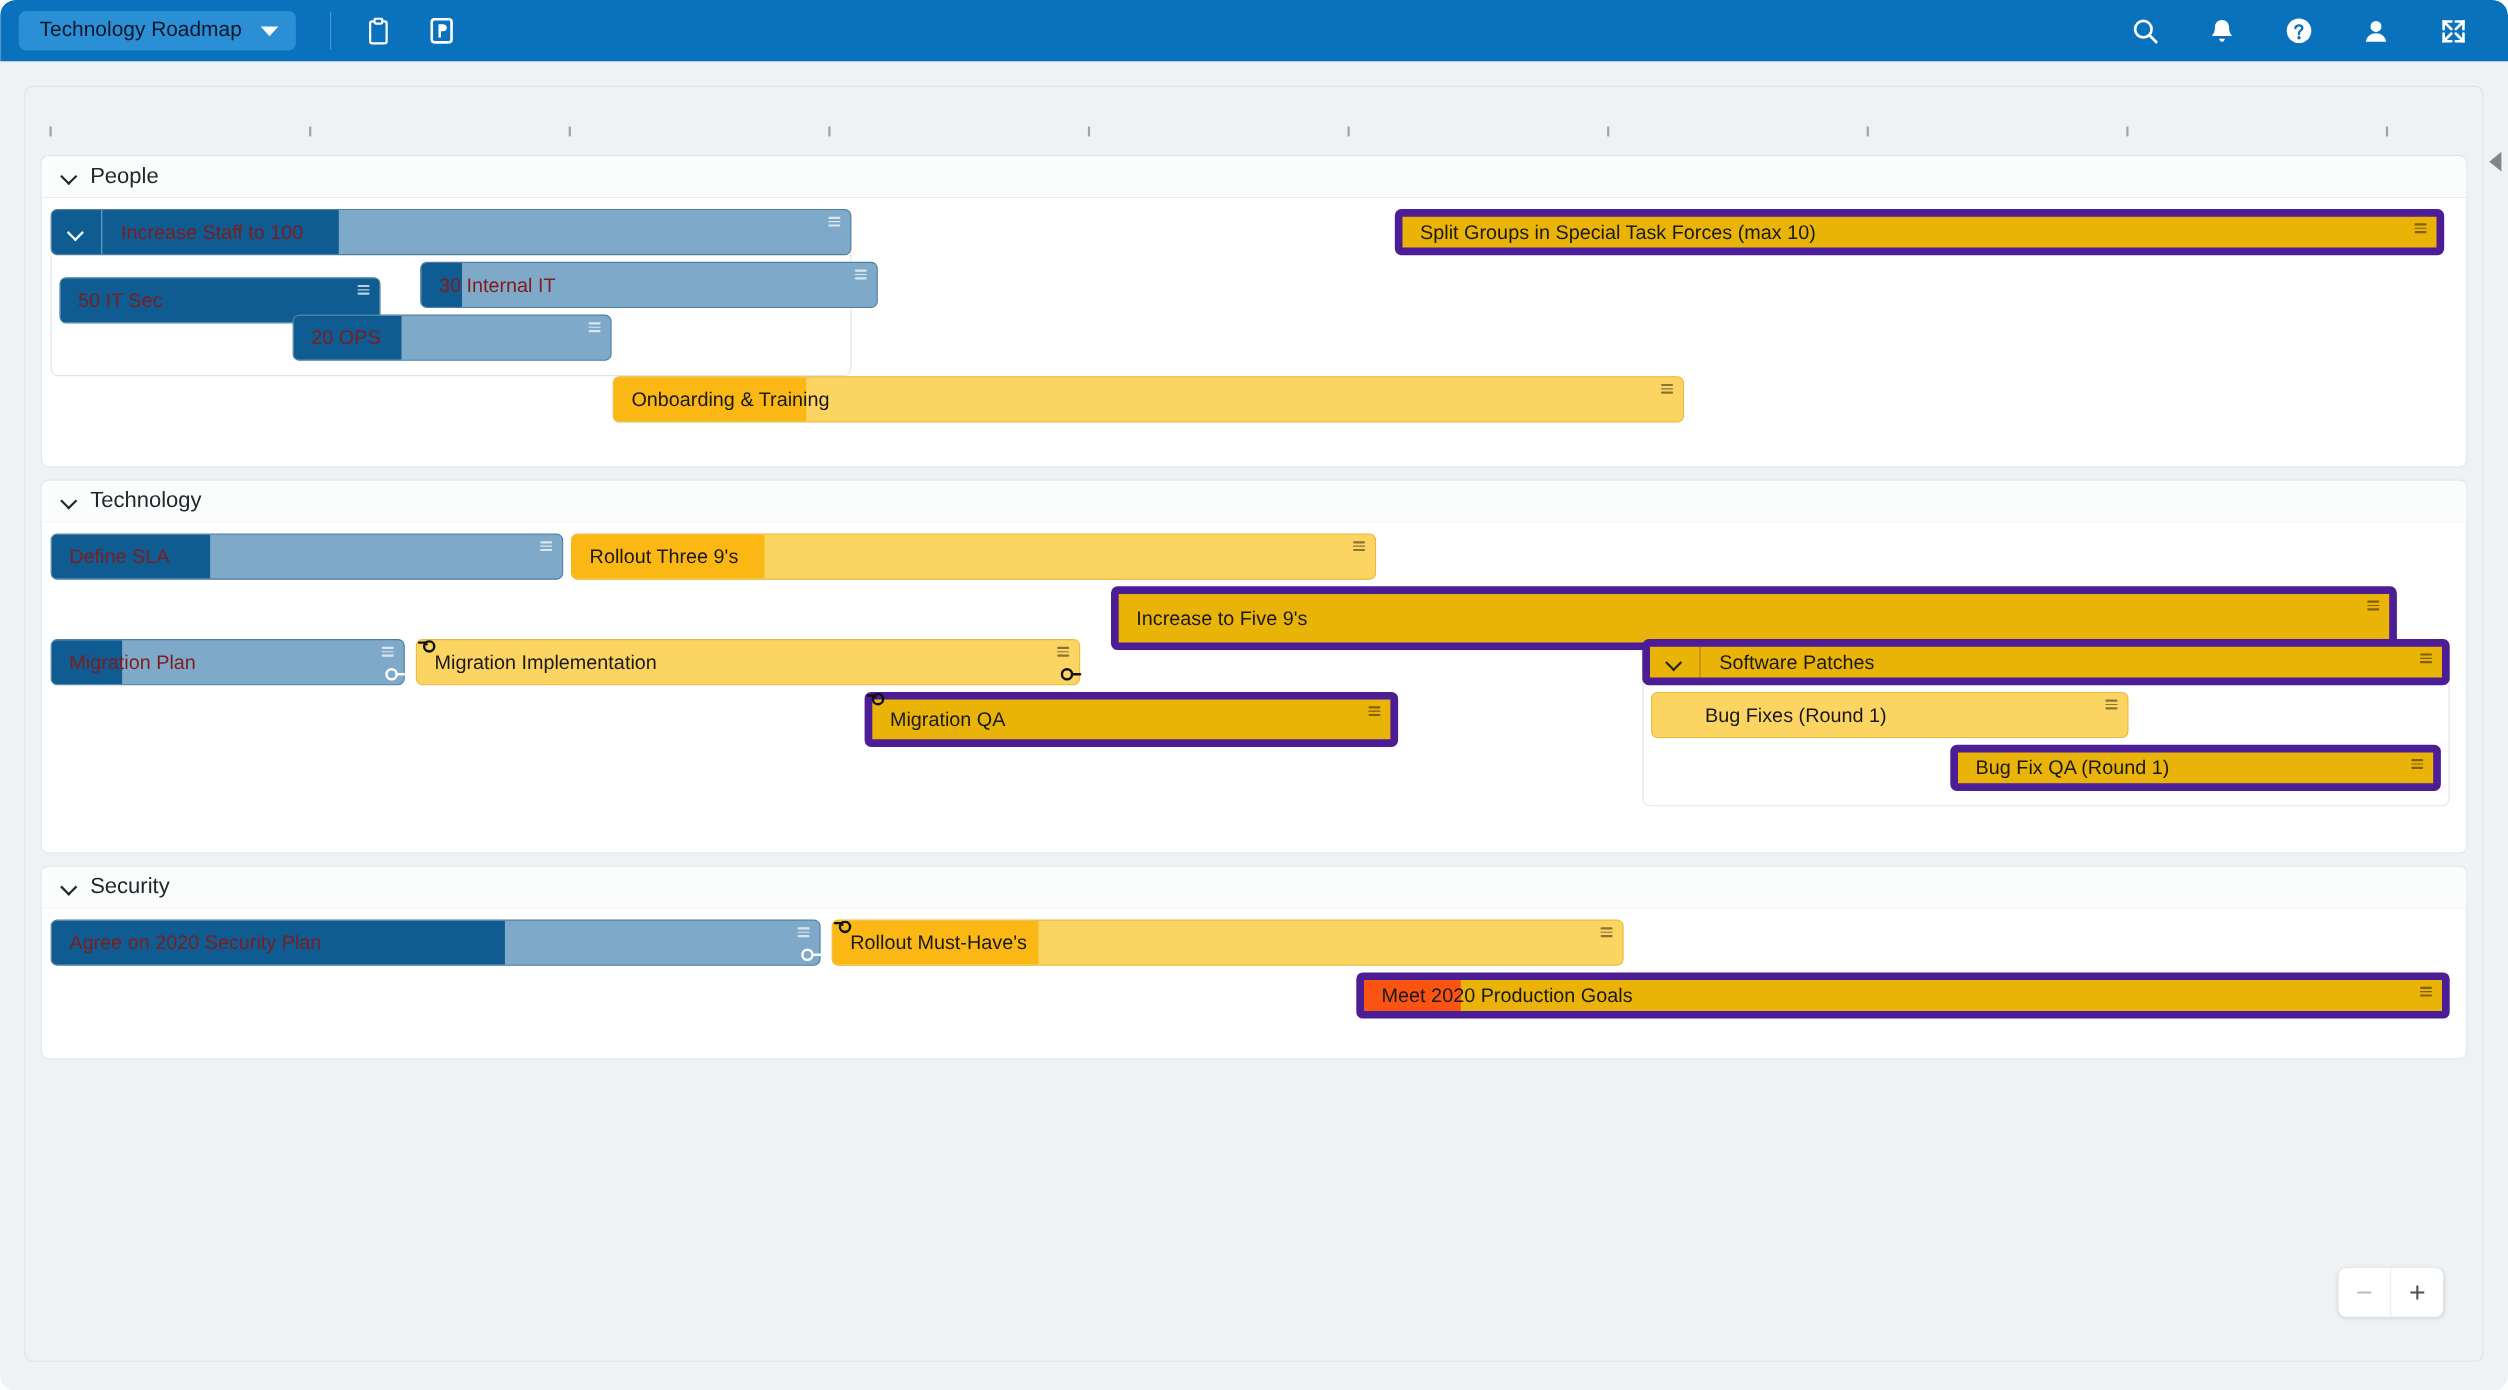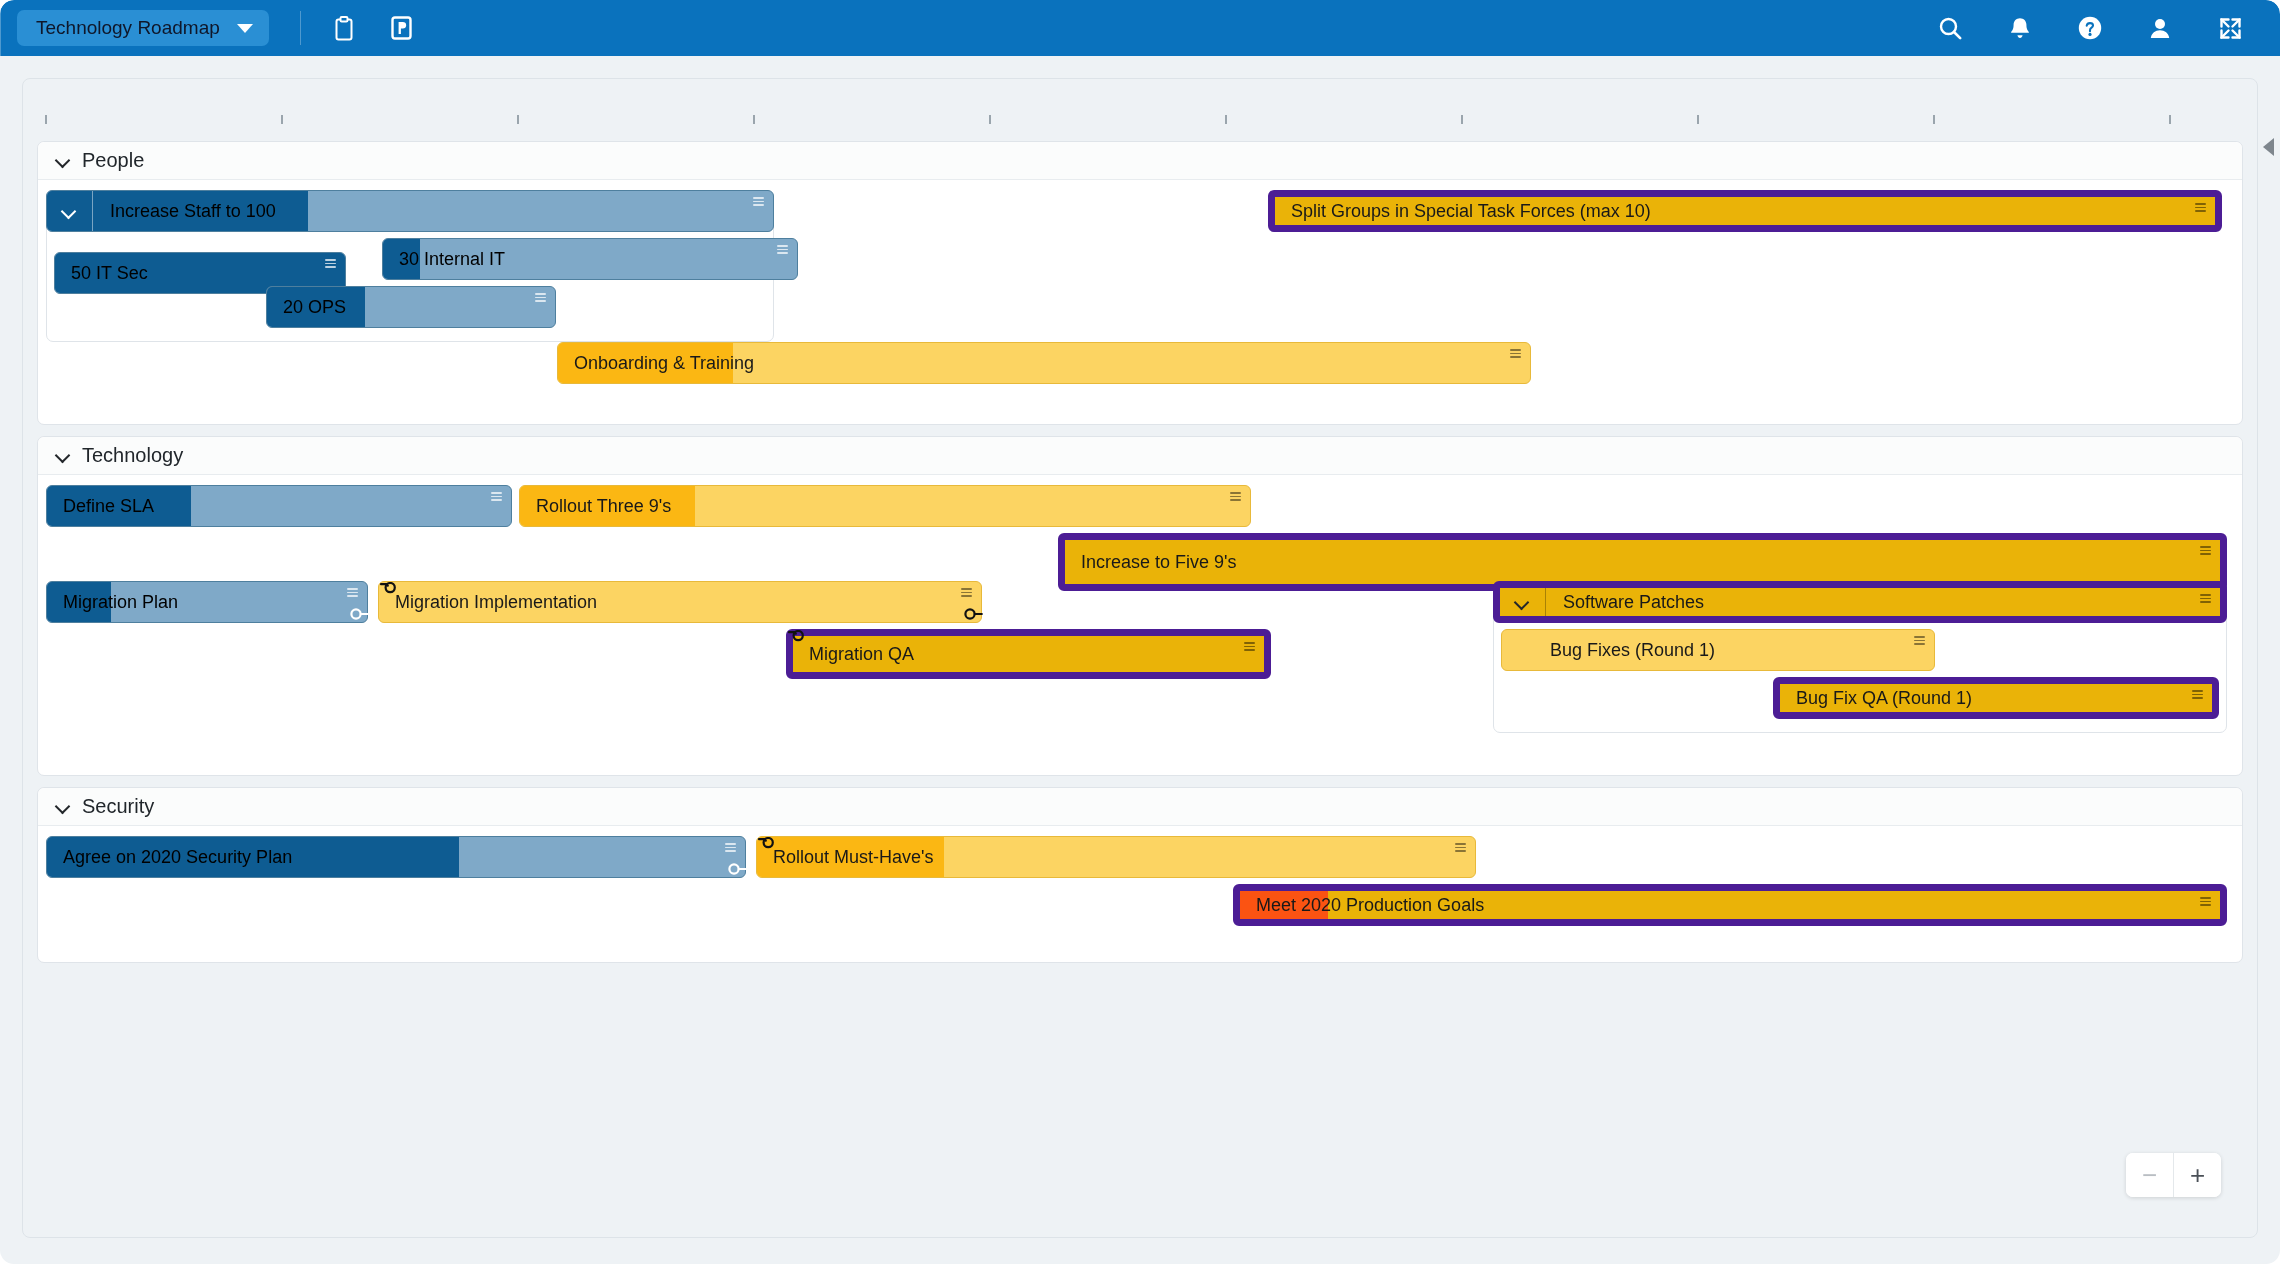--- a/index.html
+++ b/index.html
@@ -202,21 +202,21 @@
   .bar-label {
     position: relative;
     z-index: 3;
     font-size: 18px;
     white-space: nowrap;
     padding-left: 16px;
     line-height: 42px;
   }
   .bar.blue  { background: #7fa9c8; border: 1px solid #4e7f9e; }
   .bar.blue  .bar-fill  { background: #0e5c92; }
-  .bar.blue  .bar-label { color: #000000; }
+  .bar.blue  .bar-label { color: #7f1d1d; }
 
   .bar.yellow { background: #fcd462; border: 1px solid #e8b93a; }
   .bar.yellow .bar-fill  { background: #fbb713; }
   .bar.yellow .bar-label { color: #191919; }
 
   .bar.salmon { background: #eab308; border: 7px solid #4c1d95; }
   .bar.salmon .bar-fill  { background: #fb5312; }
   .bar.salmon .bar-label { color: #191919; }
 
   
@@ -473,21 +473,21 @@
               </div>
               <div class="bar yellow" style="left: 481px; top: 10px; width: 732px; height: 42px;">
                 <div class="bar-fill" style="width: 24%;"></div>
                 <span class="bar-label">Rollout Three 9's</span>
                 <div class="handle">
                   <i></i>
                   <i></i>
                   <i></i>
                 </div>
               </div>
-              <div class="bar salmon" style="left: 1020px; top: 58px; width: 1169px; height: 58px;">
+              <div class="bar salmon" style="left: 972px; top: 58px; width: 1169px; height: 58px;">
                 <span class="bar-label">Increase to Five 9's</span>
                 <div class="handle">
                   <i></i>
                   <i></i>
                   <i></i>
                 </div>
               </div>
               <div class="bar blue" style="left: 8px; top: 106px; width: 322px; height: 42px;">
                 <div class="bar-fill" style="width: 20%;"></div>
                 <span class="bar-label">Migration Plan</span>

